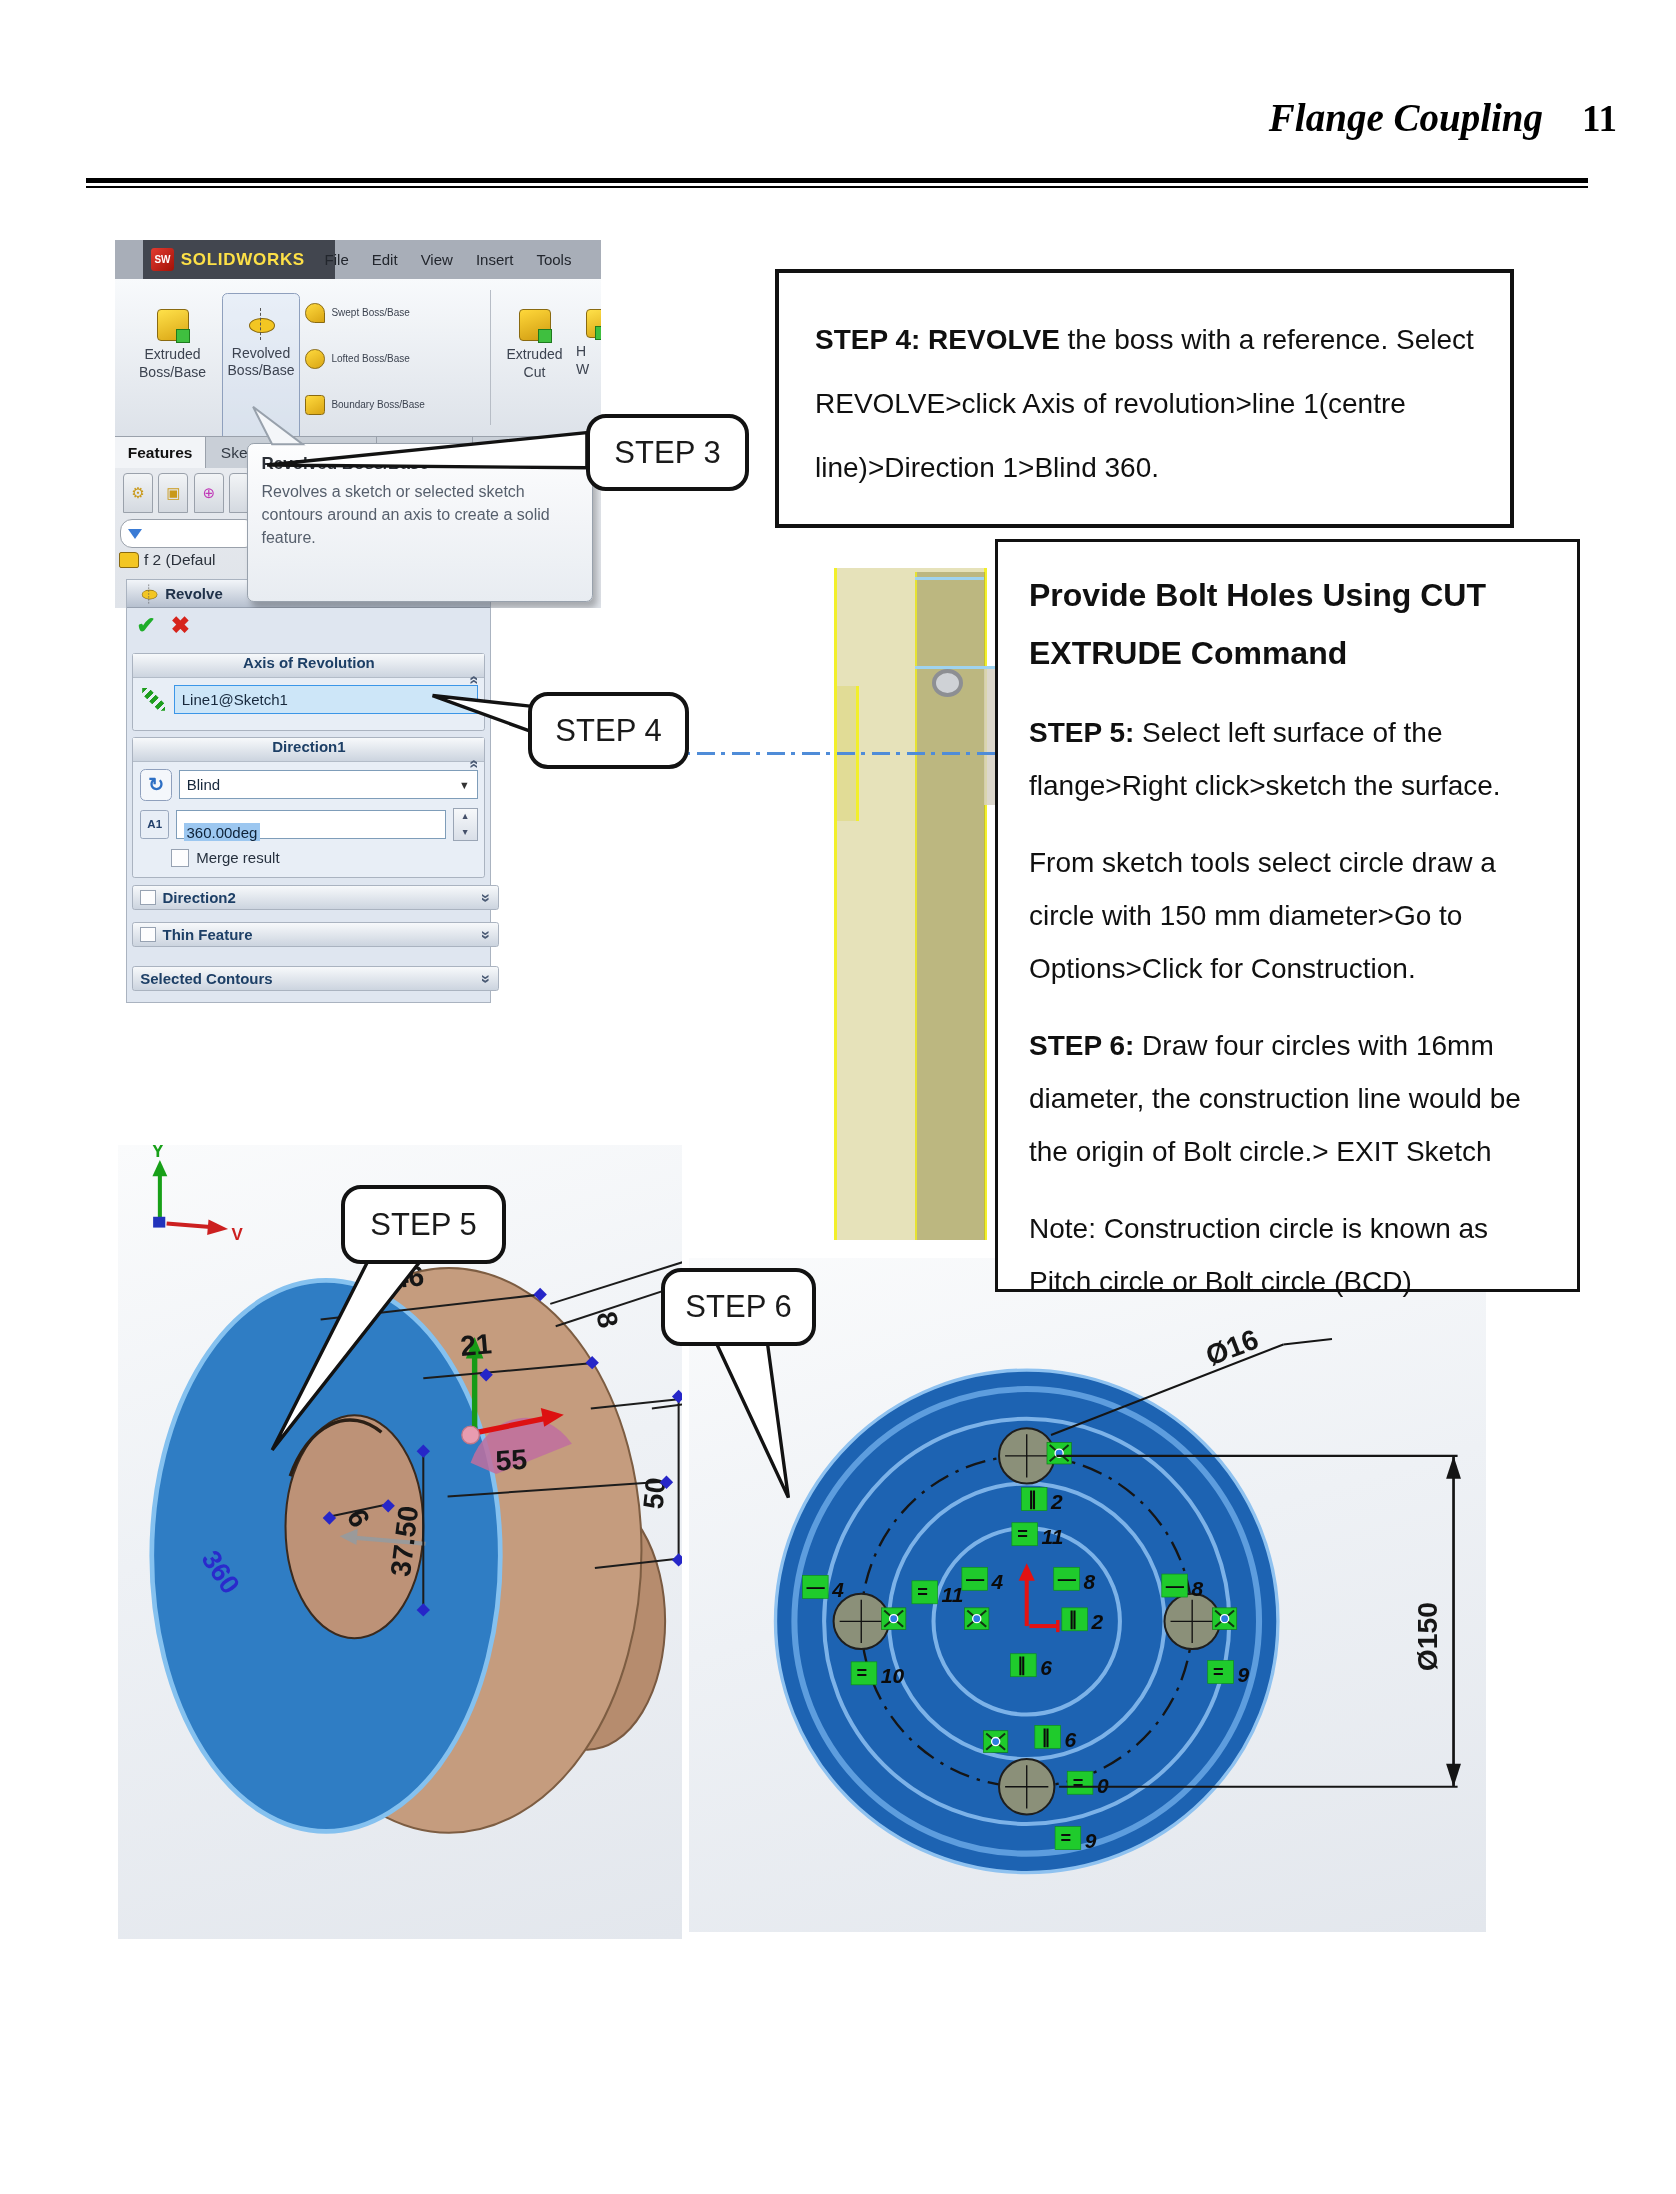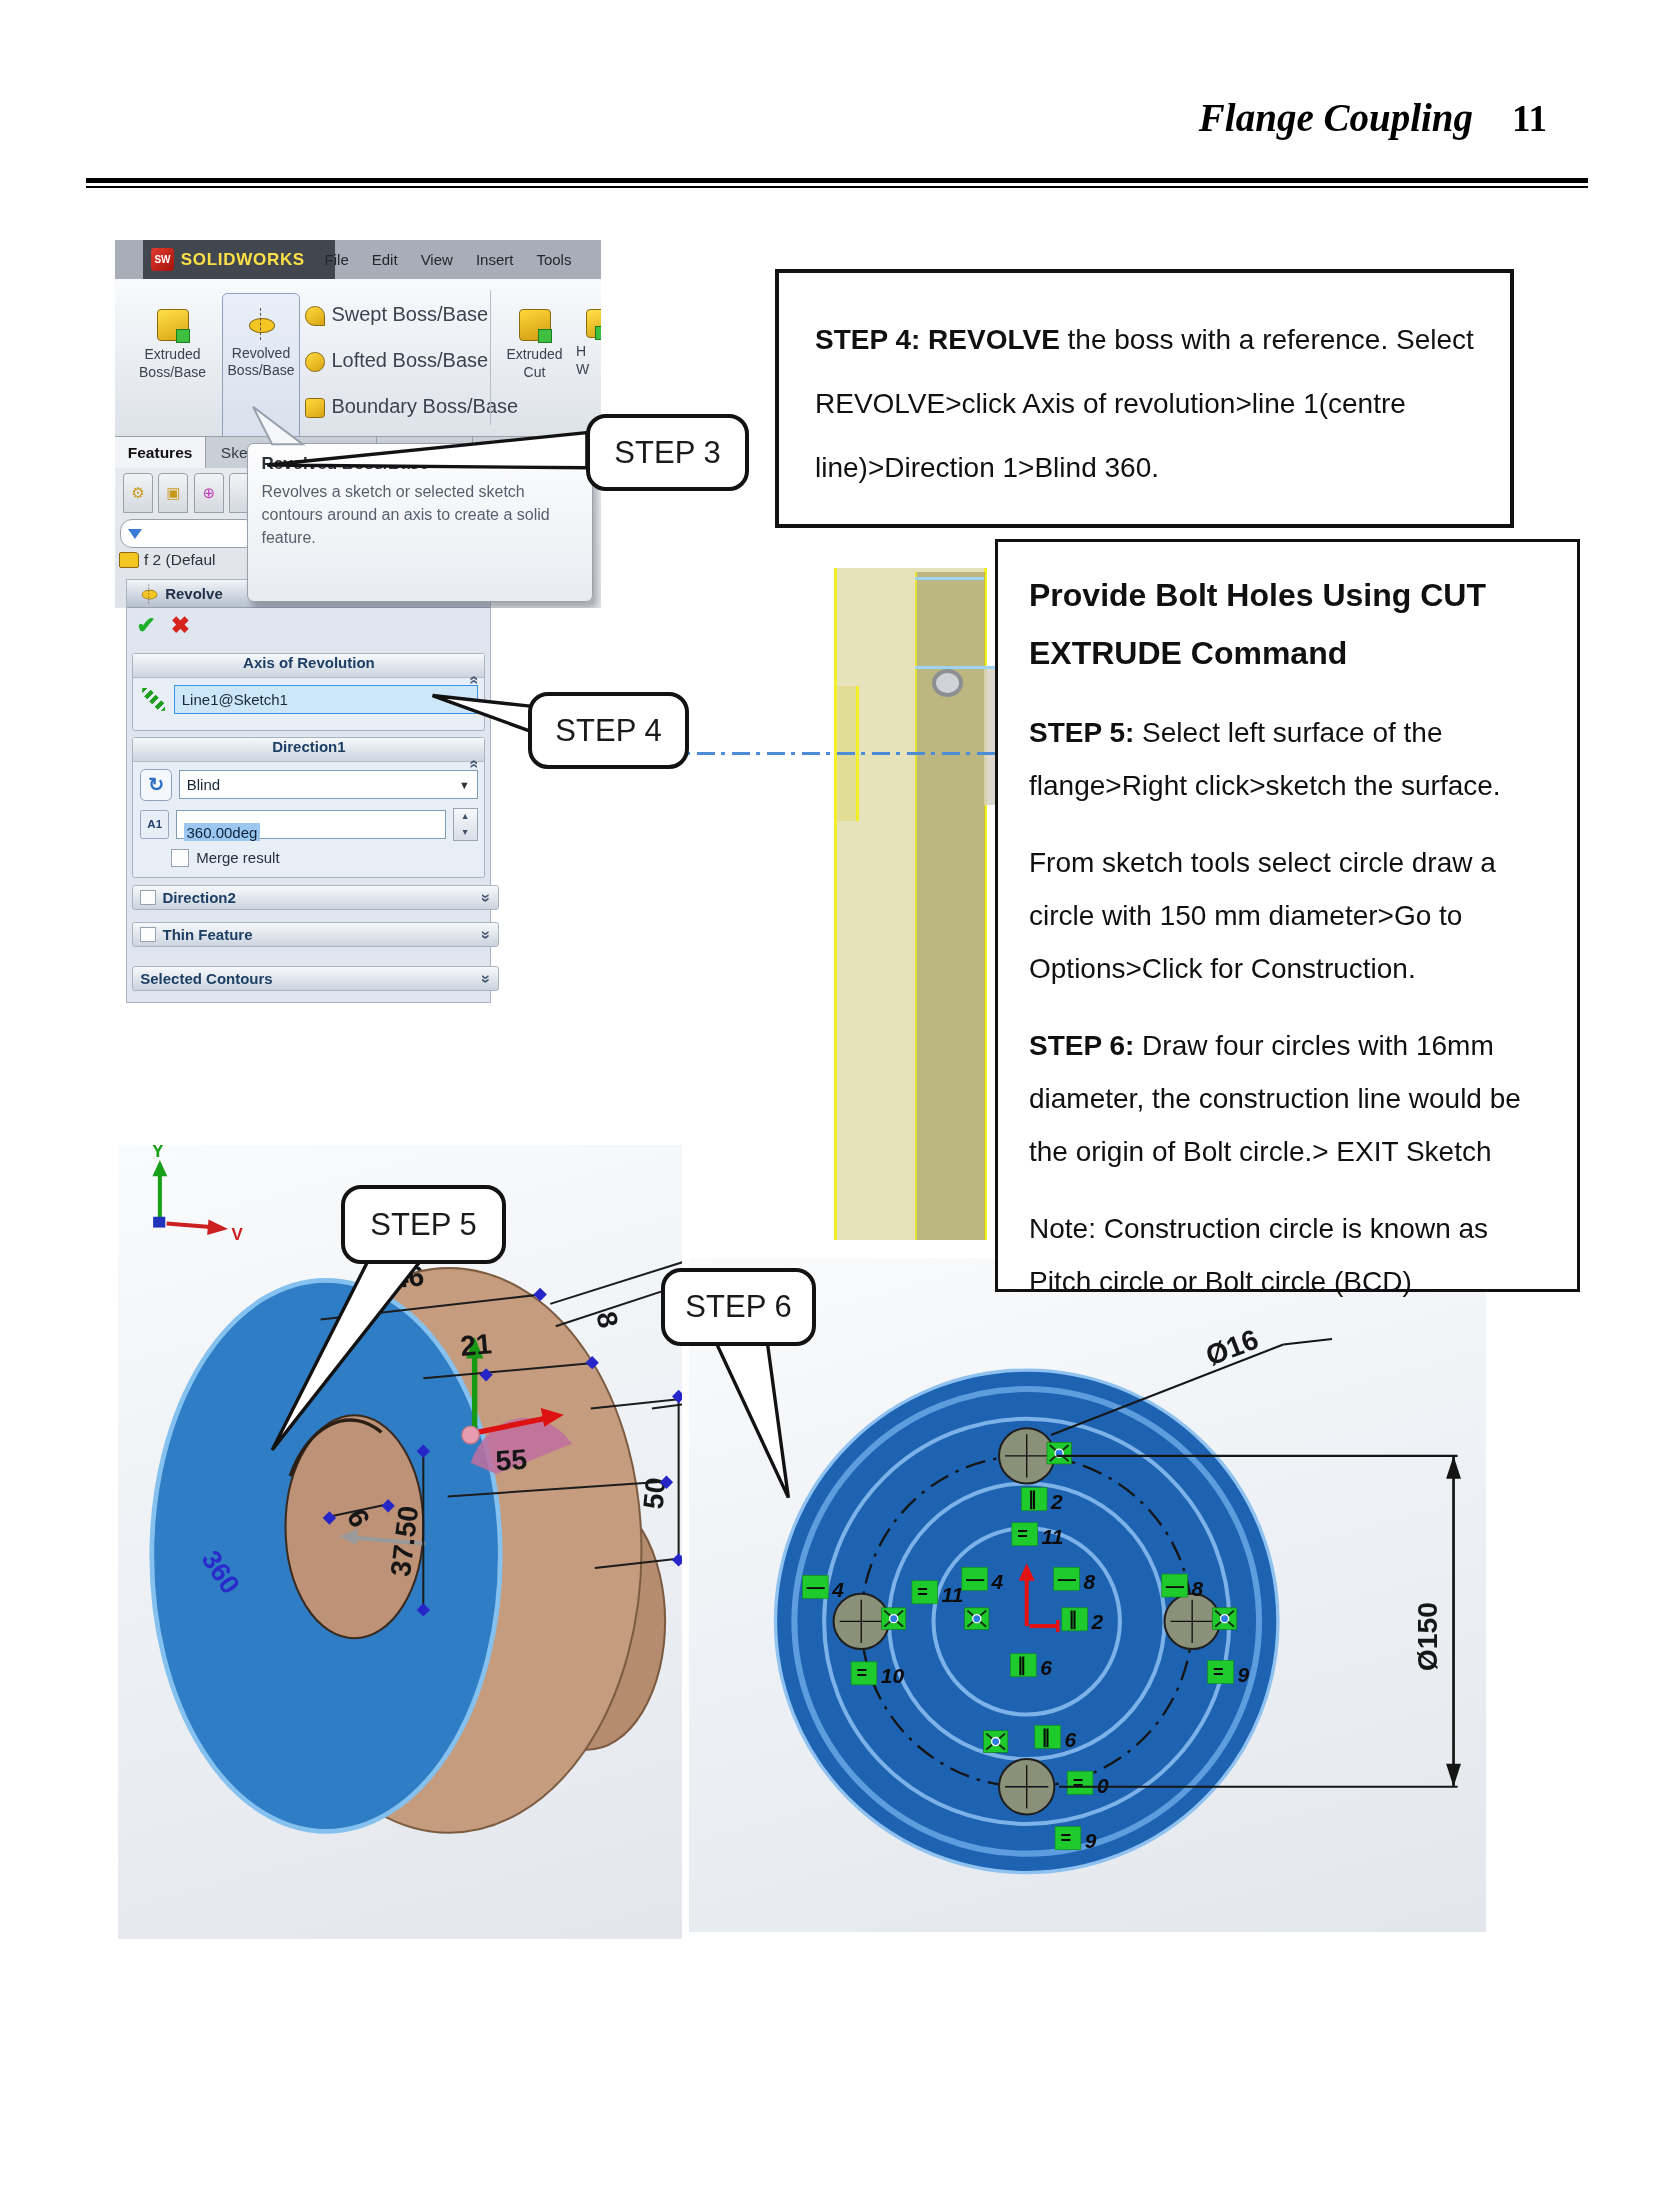--- a/index.html
+++ b/index.html
@@ -34,21 +34,21 @@
   .sw-body{position:absolute;left:0;top:39px;width:486px;height:157px;
            background:linear-gradient(#f8fafc,#dde2e9);border-bottom:0.7px solid #aeb4bc;}
   .bigbtn{position:absolute;text-align:center;color:#3c4350;line-height:17.6px;font-size:14px;}
   .bigbtn .bicon{margin:0 auto 5.4px auto;}
   .selbox{border:1.4px solid #8fa0bd;border-radius:5.4px;background:rgba(210,224,244,.35);}
   .icon-cube{width:30px;height:30px;background:linear-gradient(160deg,#ffe14a,#d9a514);border:1.4px solid #8a6a10;border-radius:4px;position:relative;}
   .icon-cube::after{content:"";position:absolute;right:-2.7px;bottom:-2.7px;width:12px;height:12px;background:#3fbf3f;border:1.4px solid #1e7a1e;}
   .icon-rev{width:30px;height:30px;position:relative;}
   .icon-rev::before{content:"";position:absolute;left:2.7px;top:8px;width:24px;height:13.5px;background:#f3c623;border:1.4px solid #8a6a10;border-radius:50%;}
   .icon-rev::after{content:"";position:absolute;left:13.5px;top:-1.4px;height:32px;border-left:1.4px dashed #555;}
-  .smallrow{position:absolute;display:flex;align-items:flex-end;gap:6.8px;color:#3c4350;font-size:20px;}
+  .smallrow{position:absolute;display:flex;align-items:center;gap:6.8px;color:#3c4350;font-size:10px;}
   .smicon{width:17.6px;height:17.6px;background:linear-gradient(150deg,#ffda3e,#d9a514);border:1.4px solid #8a6a10;border-radius:3.4px;}
   .vsep{position:absolute;width:1.4px;background:#b7bdc6;}
   .sw-tabs{position:absolute;left:0;top:196px;width:486px;height:31px;background:#c9cfd7;display:flex;
            border-top:0.7px solid #9aa1ab;}
   .tab{height:100%;display:flex;align-items:center;justify-content:center;color:#333a44;font-size:15.5px;
        border-right:0.7px solid #9aa1ab;padding:0 9.5px;white-space:nowrap;}
   .tab.active{background:#f2f4f7;font-weight:bold;color:#111;}
   .fmicons{position:absolute;top:233px;left:8px;display:flex;gap:5.4px;}
   .fmtab{width:28px;height:38px;background:linear-gradient(#f2f4f6,#d4d9e0);border:0.7px solid #9aa1ab;
          border-radius:4px 4px 0 0;display:flex;align-items:center;justify-content:center;font-size:15px;}
@@ -101,21 +101,21 @@
   svg text{font-family:"Liberation Sans",sans-serif;}
   .dimt{font-size:42px;font-weight:bold;fill:#161616;}
   .bglyph{font-size:27px;font-weight:bold;fill:#0b0b0b;}
   .bnum{font-size:31px;font-weight:bold;font-style:italic;fill:#0b0b0b;}
 </style>
 </head>
 <body>
 
 <div class="page">
 
-  <div class="abs hdr-title" style="left:918px;top:95px;width:629px;">
+  <div class="abs hdr-title" style="left:988px;top:95px;width:629px;">
     <span>Flange Coupling</span><span class="hdr-num">11</span>
   </div>
   <div class="abs hdr-rule" style="left:86px;top:178px;width:1502px;"></div>
 
   <div class="abs ribbon" style="left:115px;top:240px;width:486px;height:368px;">
     <div class="sw-top">
       <div class="sw-logo">
         <div class="sw-cube">SW</div>
         <div class="sw-brand">SOLIDWORKS</div>
       </div>

